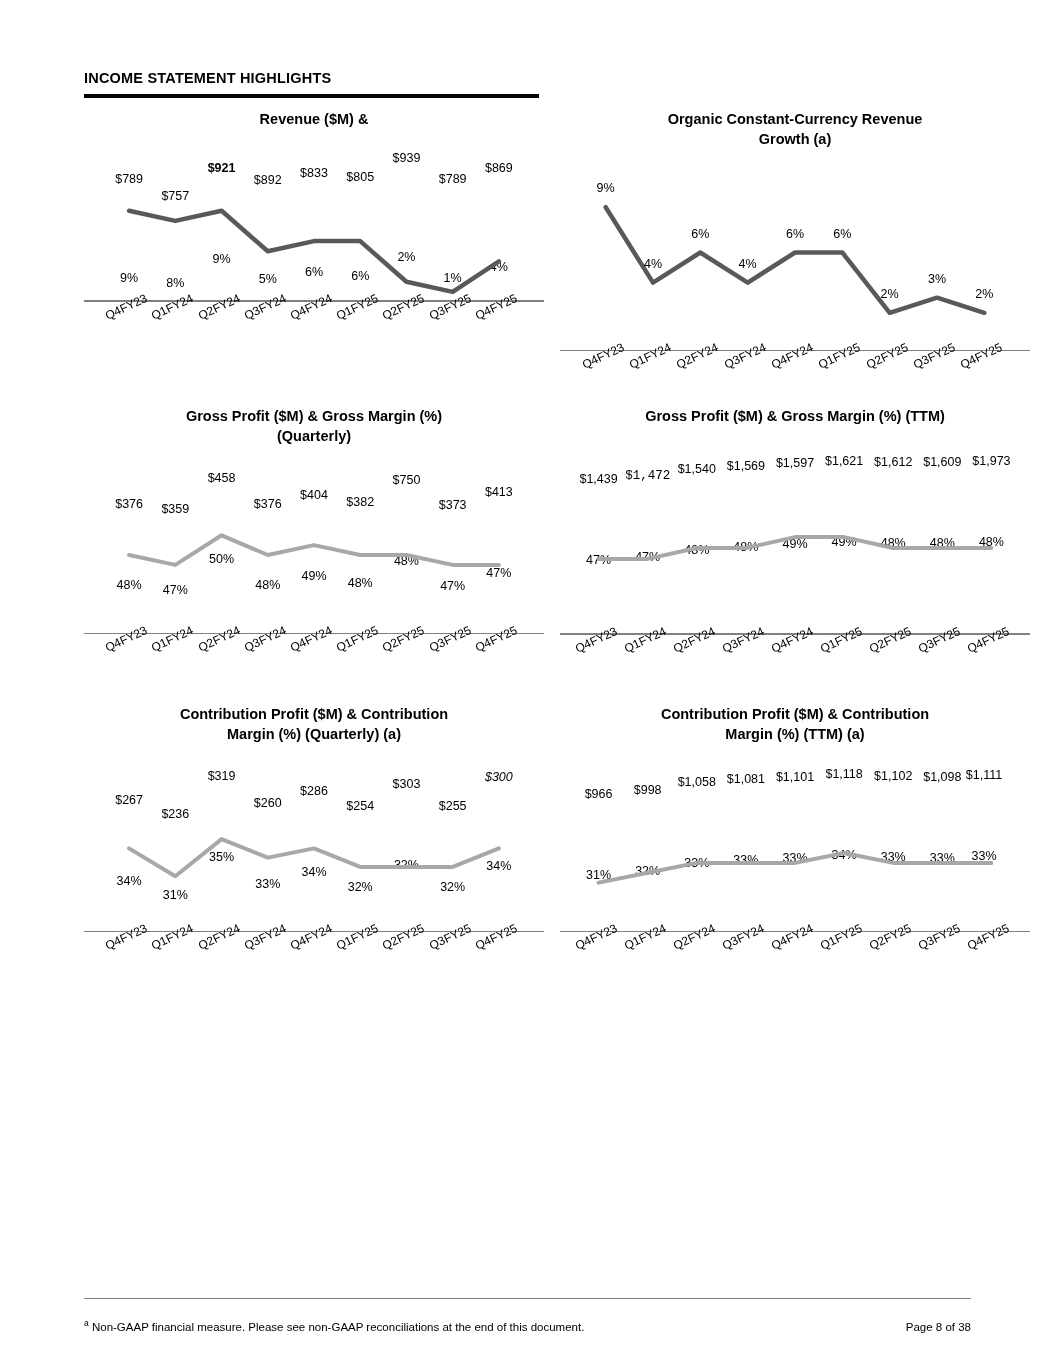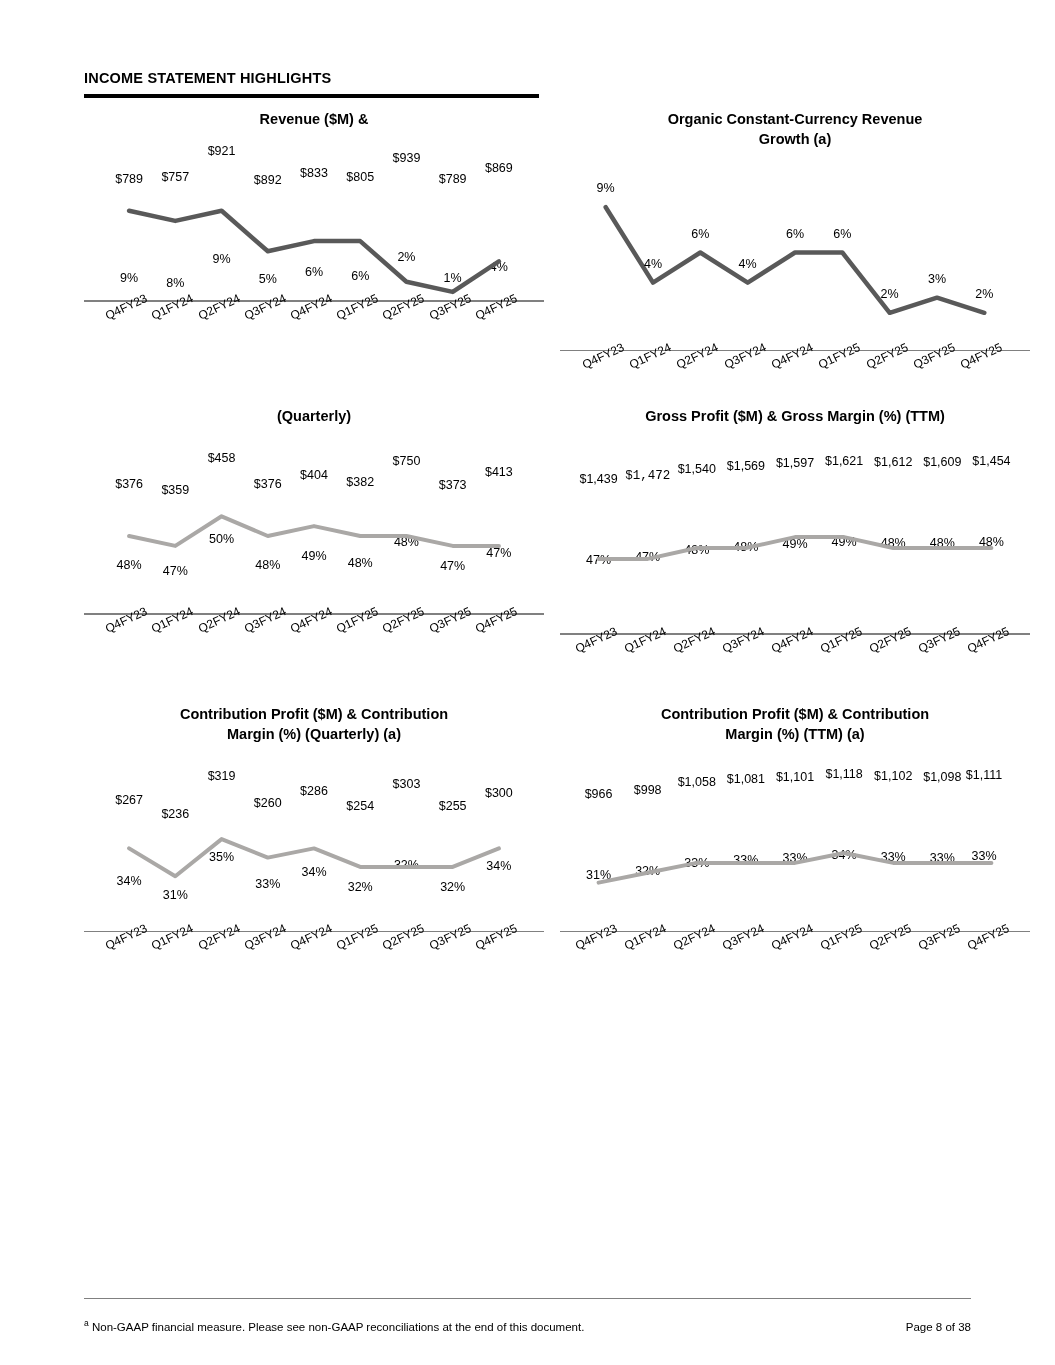--- a/index.html
+++ b/index.html
@@ -113,26 +113,26 @@
         </div>
         <div class="plot" style="height: 166px; margin-top: 6px;">
           <div class="bars">
             <div class="bar-slot" style="left: 25.1111px; width: 40px; height: 112.491px;">
               <div class="bar" style="background: rgb(173, 216, 240);"></div>
               <div class="bar-top-label" style="bottom: 115.491px;">$789</div>
               <div class="bar-in-label" style="bottom: 16.4911px;">9%</div>
             </div>
             <div class="bar-slot" style="left: 71.3333px; width: 40px; height: 107.929px;">
               <div class="bar" style="background: rgb(173, 216, 240);"></div>
-              <div class="bar-top-label" style="bottom: 118px;">$757</div>
+              <div class="bar-top-label" style="bottom: 99px;">$757</div>
               <div class="bar-in-label" style="bottom: 11.9287px;">8%</div>
             </div>
             <div class="bar-slot" style="left: 117.556px; width: 40px; height: 131.311px;">
               <div class="bar" style="background: rgb(173, 216, 240);"></div>
-              <div class="bar-top-label" style="bottom: 144px;">$921</div>
+              <div class="bar-top-label" style="bottom: 127px; font-weight: bold;">$921</div>
               <div class="bar-in-label" style="bottom: 35.3109px;">9%</div>
             </div>
             <div class="bar-slot" style="left: 163.778px; width: 40px; height: 111.35px;">
               <div class="bar" style="background: rgb(173, 216, 240);"></div>
               <div class="bar-top-label" style="bottom: 114.35px;">$892</div>
               <div class="bar-in-label" style="bottom: 15.3505px;">5%</div>
             </div>
             <div class="bar-slot" style="left: 210px; width: 40px; height: 118.764px;">
               <div class="bar" style="background: rgb(173, 216, 240);"></div>
               <div class="bar-top-label" style="bottom: 121.764px;">$833</div>
@@ -203,20 +203,21 @@
           <div class="xtick" style="left: 161.667px; top: 8px;">Q3FY24</div>
           <div class="xtick" style="left: 209px; top: 8px;">Q4FY24</div>
           <div class="xtick" style="left: 256.333px; top: 8px;">Q1FY25</div>
           <div class="xtick" style="left: 303.667px; top: 8px;">Q2FY25</div>
           <div class="xtick" style="left: 351px; top: 8px;">Q3FY25</div>
           <div class="xtick" style="left: 398.333px; top: 8px;">Q4FY25</div>
         </div>
       </div>
     <div class="chart-cell c-ml">
         <div class="chart-title">
+          <div>Gross Profit ($M) &amp; Gross Margin (%)</div>
           <div>(Quarterly)</div>
         </div>
         <div class="plot" style="height: 182px; margin-top: 6px;">
           <div class="bars">
             <div class="bar-slot" style="left: 25.1111px; width: 40px; height: 120.32px;">
               <div class="bar" style="background: rgb(173, 216, 240);"></div>
               <div class="bar-top-label" style="bottom: 123.32px;">$376</div>
               <div class="bar-in-label" style="bottom: 42.32px;">48%</div>
             </div>
             <div class="bar-slot" style="left: 71.3333px; width: 40px; height: 114.88px;">
@@ -318,21 +319,21 @@
               <div class="bar-top-label" style="bottom: 166.053px;">$1,612</div>
               <div class="bar-in-label" style="bottom: 85.0529px;">48%</div>
             </div>
             <div class="bar-slot" style="left: 361.333px; width: 42px; height: 162.749px;">
               <div class="bar" style="background: rgb(173, 216, 240);"></div>
               <div class="bar-top-label" style="bottom: 165.749px;">$1,609</div>
               <div class="bar-in-label" style="bottom: 84.7494px;">48%</div>
             </div>
             <div class="bar-slot" style="left: 410.444px; width: 42px; height: 163.559px;">
               <div class="bar" style="background: rgb(173, 216, 240);"></div>
-              <div class="bar-top-label" style="bottom: 166.559px;">$1,454</div>
+              <div class="bar-top-label" style="bottom: 166.559px;">$1,973</div>
               <div class="bar-in-label" style="bottom: 85.5586px;">48%</div>
             </div>
           </div>
           <svg class="line-svg" width="470" height="198">
             <path d="M38.6,121.9 L87.7,121.9 L136.8,111.0 L185.9,111.0 L235.0,100.1 L284.1,100.1 L333.2,111.0 L382.3,111.0 L431.4,111.0" fill="none" stroke="#AAA8A6" stroke-width="4" stroke-linejoin="round" stroke-linecap="round"></path>
           </svg>
           <div class="baseline" style="bottom: 0px; background: rgb(128, 128, 128);"></div>
         </div>
         <div class="xaxis" style="position: relative; height: 46px;">
           <div class="xtick" style="left: 12.5556px; top: 8px;">Q4FY23</div>
@@ -388,21 +389,21 @@
               <div class="bar-top-label" style="bottom: 141.514px;">$303</div>
               <div class="bar-in-label" style="bottom: 60.5143px;">32%</div>
             </div>
             <div class="bar-slot" style="left: 348.667px; width: 40px; height: 116.571px;">
               <div class="bar" style="background: rgb(173, 216, 240);"></div>
               <div class="bar-top-label" style="bottom: 119.571px;">$255</div>
               <div class="bar-in-label" style="bottom: 38.5714px;">32%</div>
             </div>
             <div class="bar-slot" style="left: 394.889px; width: 40px; height: 137.143px;">
               <div class="bar" style="background: rgb(173, 216, 240);"></div>
-              <div class="bar-top-label" style="bottom: 132px;">$300</div>
+              <div class="bar-top-label" style="bottom: 148px; font-style: italic;">$300</div>
               <div class="bar-in-label" style="bottom: 59.1429px;">34%</div>
             </div>
           </div>
           <svg class="line-svg" width="460" height="182">
             <path d="M45.1,98.4 L91.3,126.2 L137.6,89.1 L183.8,107.6 L230.0,98.4 L276.2,116.9 L322.4,116.9 L368.7,116.9 L414.9,98.4" fill="none" stroke="#AAA8A6" stroke-width="4" stroke-linejoin="round" stroke-linecap="round"></path>
           </svg>
           <div class="baseline" style="bottom: 0px; background: rgb(128, 128, 128);"></div>
         </div>
         <div class="xaxis" style="position: relative; height: 46px;">
           <div class="xtick" style="left: 19.1111px; top: 8px;">Q4FY23</div>

